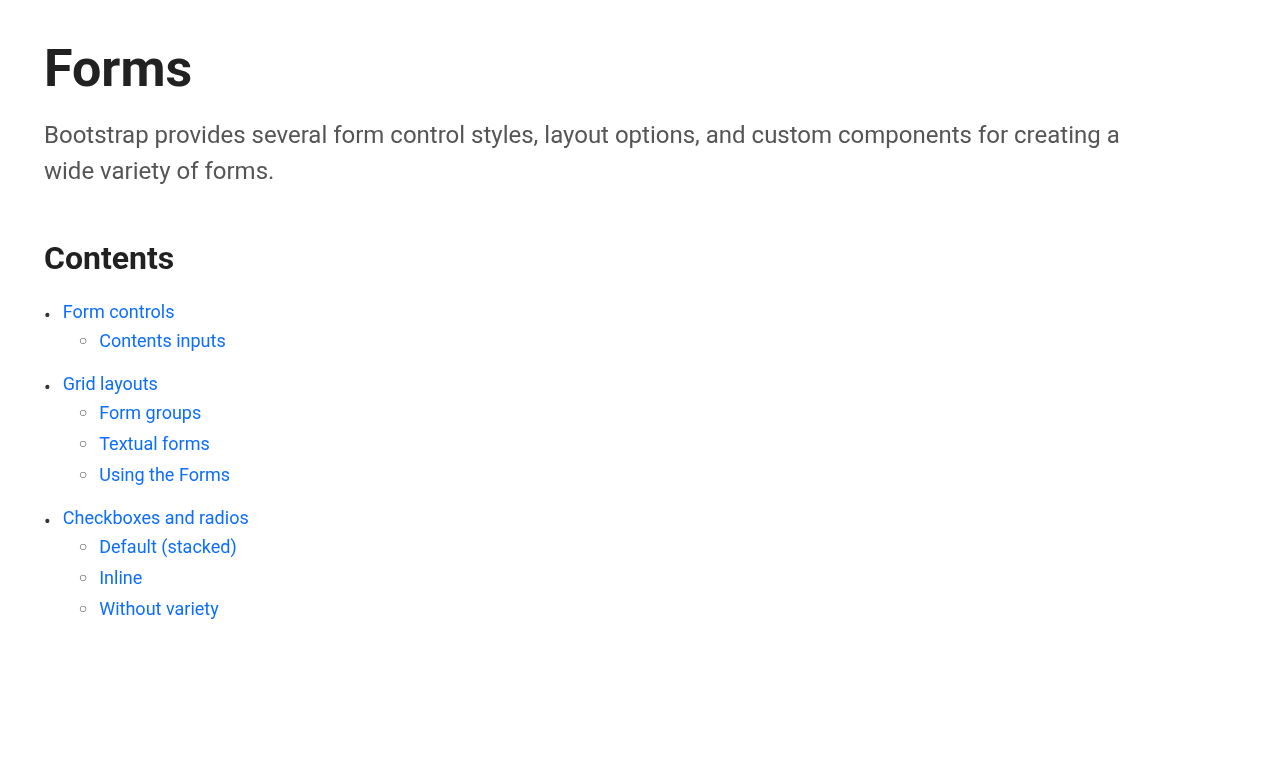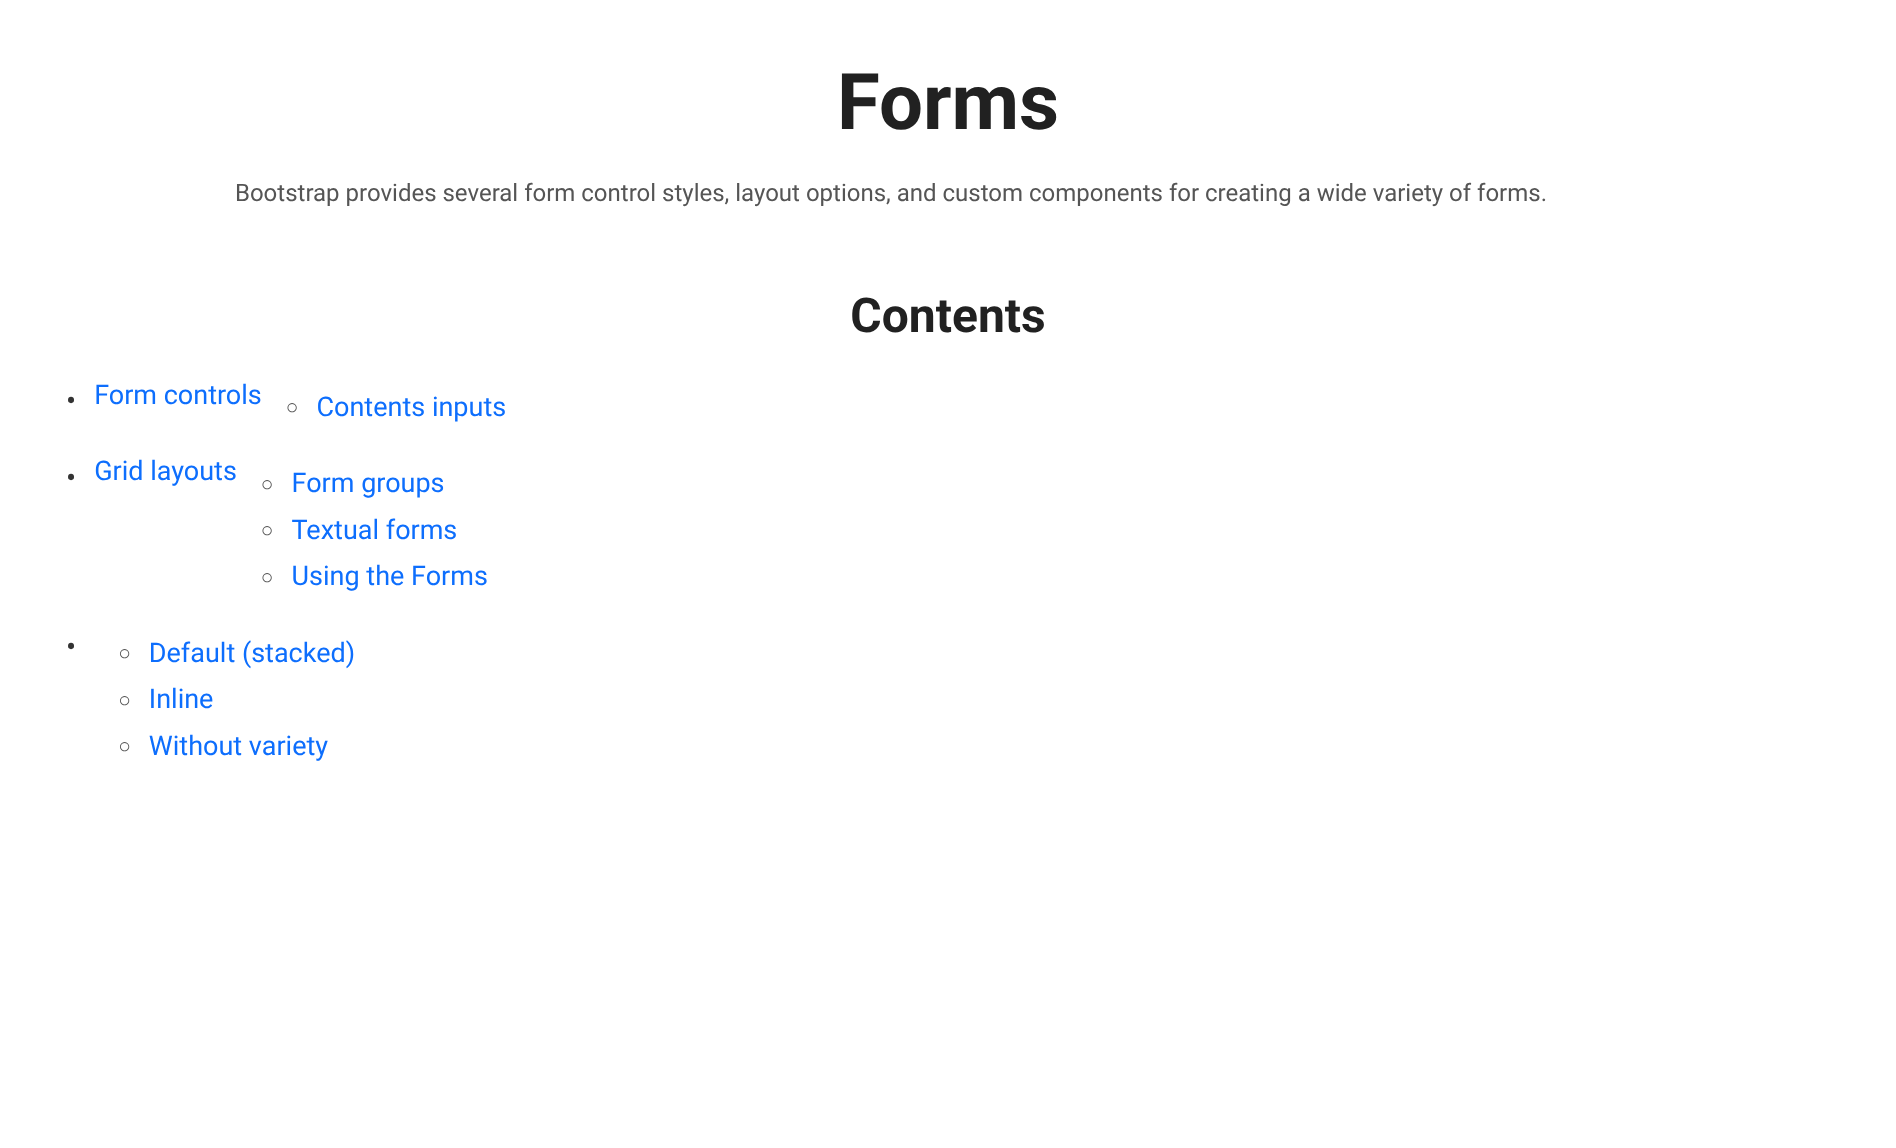--- a/index.html
+++ b/index.html
@@ -1,40 +1,39 @@
 <!DOCTYPE html>
 <html><head>
   <meta charset="utf-8">
   <style>
     * {
       margin: 0;
       padding: 0;
       box-sizing: border-box;
-      text-align: center;
     }
 
     body {
       font-family: -apple-system, BlinkMacSystemFont, "Segoe UI", Roboto, "Helvetica Neue", Arial, sans-serif;
       background-color: #ffffff;
       color: #333333;
       padding: 40px 44px;
       width: 1264px;
       min-height: 765px;
     }
 
     .page-title {
       font-size: 52px;
       font-weight: 700;
       color: #212121;
       margin-bottom: 20px;
       line-height: 1.1;
     }
 
     .page-description {
-      font-size: 16px;
+      font-size: 24px;
       color: #555555;
       line-height: 1.5;
       max-width: 1100px;
       margin-bottom: 50px;
     }
 
     .contents-heading {
       font-size: 32px;
       font-weight: 700;
       color: #212121;
@@ -81,21 +80,21 @@
       margin-left: 16px;
     }
 
     .link-primary {
       color: #0d6efd;
       text-decoration: none;
     }
 
     .list-item-content {
       display: flex;
-      flex-direction: row;
+      flex-direction: column;
     }
   </style>
 </head>
 <body>
 
 <h1 class="page-title">Forms</h1>
 
 <p class="page-description">Bootstrap provides several form control styles, layout options, and custom components for creating a wide variety of forms.</p>
 
 <h2 class="contents-heading">Contents</h2>
@@ -132,20 +131,21 @@
           <span class="bullet-secondary">○</span>
           <a href="#using-the-grid" class="link-primary">Using the Forms</a>
         </li>
       </ul>
     </div>
   </li>
 
   <li>
     <span class="bullet-primary">•</span>
     <div class="list-item-content">
+      <a href="#checkboxes-and-radios" class="link-primary">Checkboxes and radios</a>
       <ul class="sub-list">
         <li>
           <span class="bullet-secondary">○</span>
           <a href="#default-stacked" class="link-primary">Default (stacked)</a>
         </li>
         <li>
           <span class="bullet-secondary">○</span>
           <a href="#inline" class="link-primary">Inline</a>
         </li>
         <li>

